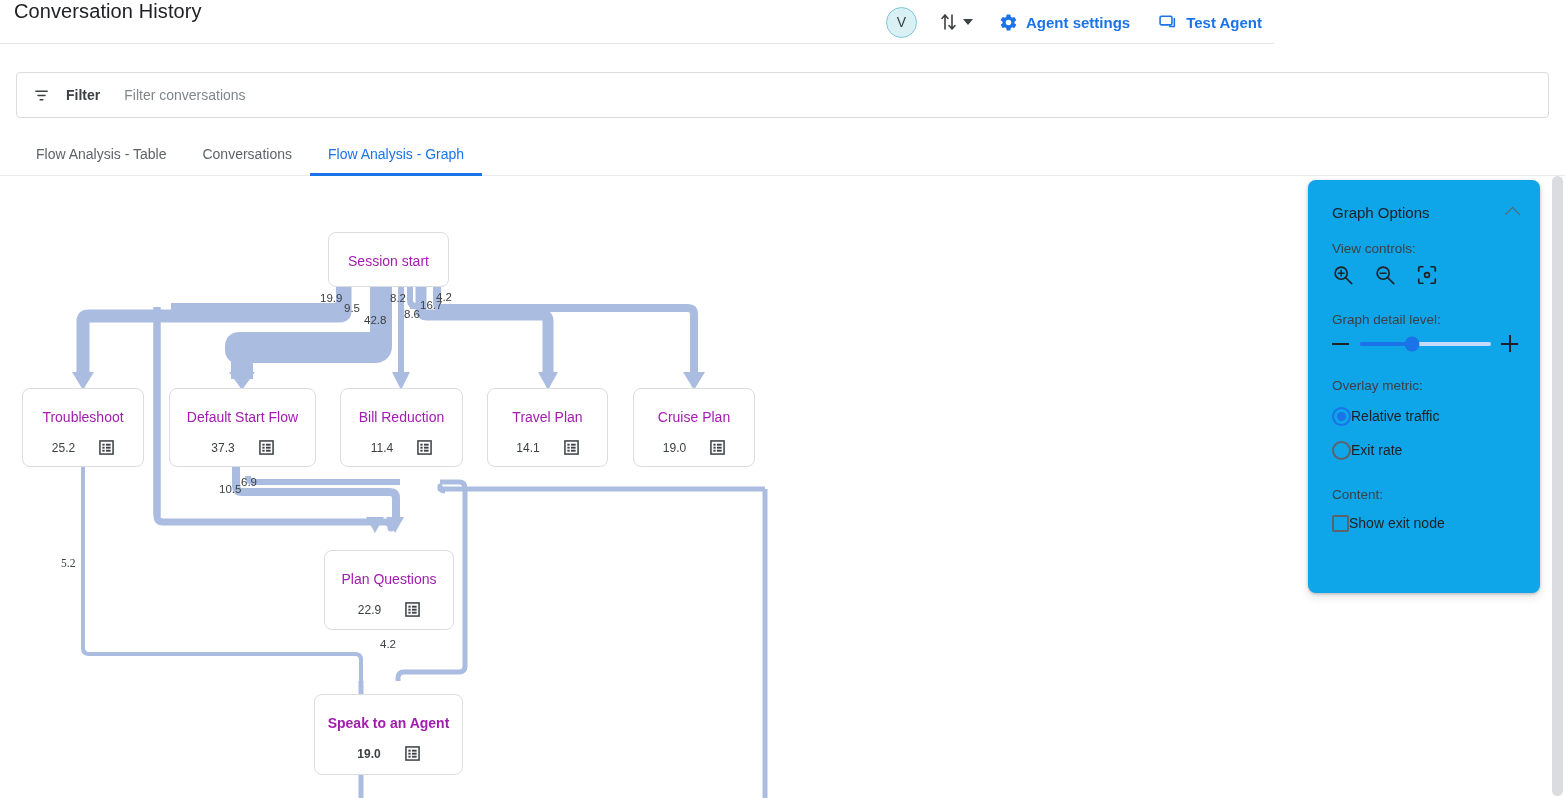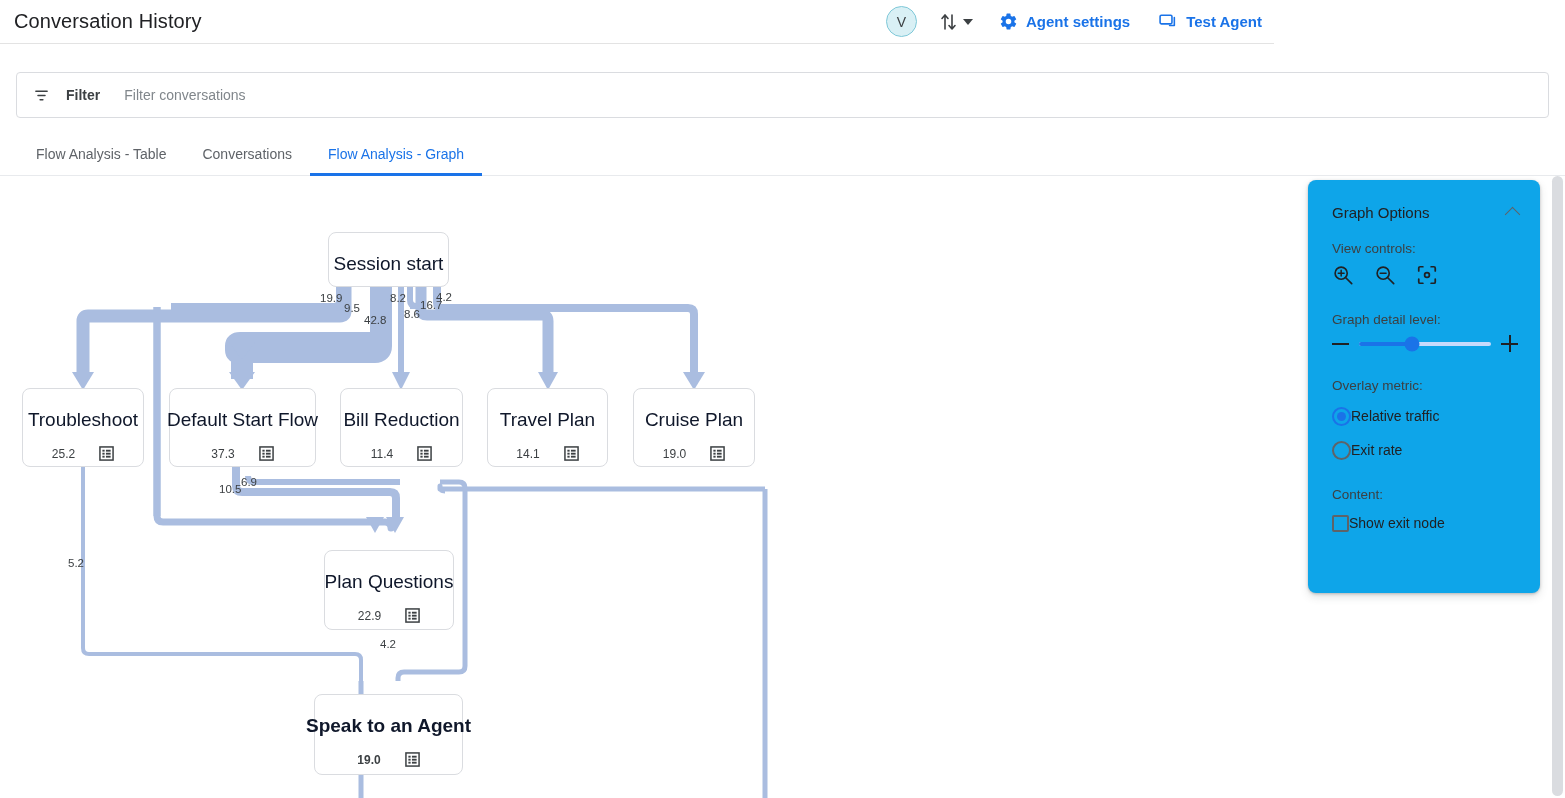--- a/index.html
+++ b/index.html
@@ -11,21 +11,21 @@
     font-family: "Liberation Sans", sans-serif;
     color: #202124;
   }
 
   
   #app-header {
     position: absolute; left: 0; top: 0;
     width: 1274px; height: 44px;
     background: #ffffff;
     border-bottom: 1px solid #e3e3e3;
-    display: flex; align-items: center;
+    display: flex; 
   }
   #page-title {
     margin-left: 14px;
     font-size: 20px;
     font-weight: 400;
     color: #202124;
     letter-spacing: .1px;
   }
   #header-right {
     margin-left: auto;
@@ -123,21 +123,21 @@
     position: absolute;
     background: #ffffff;
     border: 1px solid #dadce0;
     border-radius: 8px;
     display: flex; flex-direction: column;
     align-items: center;
     padding-top: 20px;
     z-index: 5;
   }
   .node-label {
-    font-size: 19px; color: #0f172a;
+    font-size: 14px; color: #a21caf;
     white-space: nowrap;
   }
   .node-metrics {
     margin-top: 15px;
     display: flex; align-items: center; gap: 24px;
   }
   .node-value { font-size: 12px; color: #3c4043; }
   .node-icon { width: 15px; height: 15px; display: block; }
 
   .edge-label {
@@ -477,21 +477,21 @@
 
   <span class="edge-label" style="left:320px; top:116px;">19.9</span>
   <span class="edge-label" style="left:344px; top:126px;">9.5</span>
   <span class="edge-label" style="left:364px; top:138px;">42.8</span>
   <span class="edge-label" style="left:390px; top:116px;">8.2</span>
   <span class="edge-label" style="left:404px; top:132px;">8.6</span>
   <span class="edge-label" style="left:420px; top:123px;">16.7</span>
   <span class="edge-label" style="left:436px; top:115px;">4.2</span>
   <span class="edge-label" style="left:219px; top:307px;">10.5</span>
   <span class="edge-label" style="left:241px; top:300px;">6.9</span>
-  <span class="edge-label" style="left:68px;  top:381px;">5.2</span>
+  <span class="edge-label" style="left:61px;  top:381px;font-family:Liberation Serif, serif;">5.2</span>
   <span class="edge-label" style="left:380px; top:462px;">4.2</span>
 
 </div>
 
 <div id="graph-options">
 
   <div class="go-header">
     <span class="go-title">Graph Options</span>
     <span class="chevron-up"></span>
   </div>

